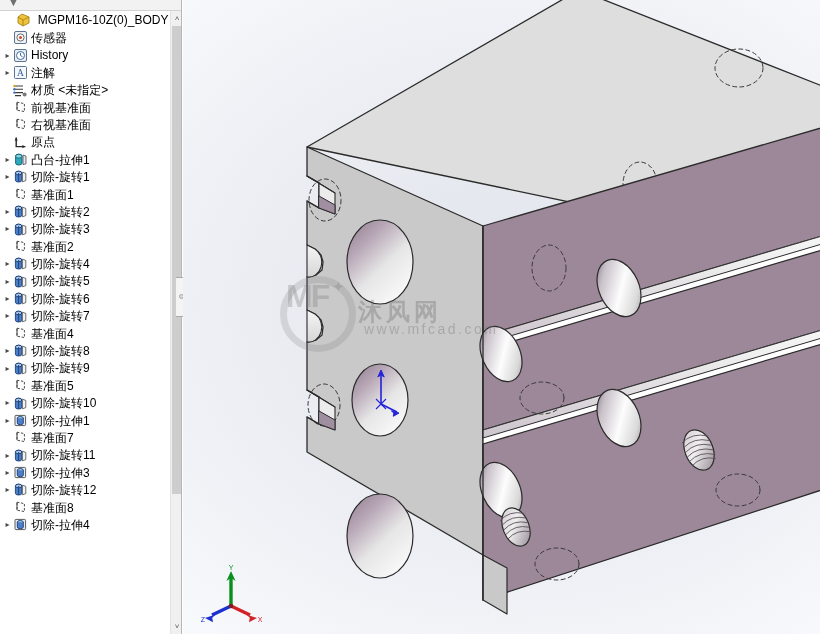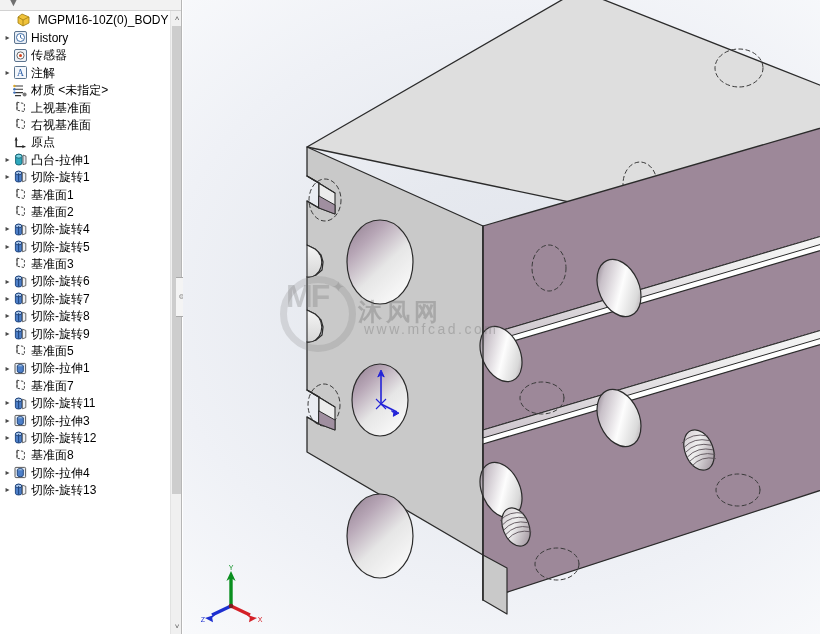--- a/index.html
+++ b/index.html
@@ -140,45 +140,45 @@
         <span class="ico">
           <svg width="15" height="15" viewBox="0 0 15 15">
             <path d="M2 5 L6 2 L13 5 L13 11 L7 14 L2 11 Z" fill="#f0c23a" stroke="#a07c10" stroke-width="0.8"></path>
             <path d="M2 5 L7 8 L13 5" fill="none" stroke="#a07c10" stroke-width="0.8"></path>
             <path d="M7 8 L7 14" fill="none" stroke="#a07c10" stroke-width="0.8"></path>
           </svg>
         </span>
         <span class="lbl">MGPM16-10Z(0)_BODY  (默认&lt;&lt;默</span>
       </div>
       <div id="tree-rows">
+          <div class="row"><span class="expander none">▸</span><span class="ico"><svg width="15" height="15" viewBox="0 0 15 15">
+                <rect x="1.5" y="1.5" width="12" height="12" rx="1.5" fill="#eef2f7" stroke="#5b748f" stroke-width="1"></rect>
+                <circle cx="7.5" cy="7.5" r="3.6" fill="#fdfdfd" stroke="#6a6a6a" stroke-width="1"></circle>
+                <circle cx="7.5" cy="7.5" r="1.5" fill="#d4451f"></circle>
+              </svg></span><span class="lbl">传感器</span></div>
           <div class="row"><span class="expander">▸</span><span class="ico"><svg width="15" height="15" viewBox="0 0 15 15">
                 <rect x="1.5" y="1.5" width="12" height="12" rx="1.5" fill="#e9eef5" stroke="#5b748f" stroke-width="1"></rect>
                 <circle cx="7.5" cy="7.5" r="4" fill="#fff" stroke="#3f6ea8" stroke-width="1"></circle>
                 <path d="M7.5,4.8 L7.5,7.5 L9.6,8.8" stroke="#3f6ea8" stroke-width="1" fill="none"></path>
               </svg></span><span class="lbl">History</span></div>
-          <div class="row"><span class="expander none">▸</span><span class="ico"><svg width="15" height="15" viewBox="0 0 15 15">
-                <rect x="1.5" y="1.5" width="12" height="12" rx="1.5" fill="#eef2f7" stroke="#5b748f" stroke-width="1"></rect>
-                <circle cx="7.5" cy="7.5" r="3.6" fill="#fdfdfd" stroke="#6a6a6a" stroke-width="1"></circle>
-                <circle cx="7.5" cy="7.5" r="1.5" fill="#d4451f"></circle>
-              </svg></span><span class="lbl">传感器</span></div>
           <div class="row"><span class="expander">▸</span><span class="ico"><svg width="15" height="15" viewBox="0 0 15 15">
                 <rect x="1.5" y="1.5" width="12" height="12" rx="1" fill="#f4f7fb" stroke="#5b748f" stroke-width="1"></rect>
                 <text x="7.5" y="11.2" font-size="9.5" fill="#2c5fa8" text-anchor="middle" font-family="Liberation Serif, serif">A</text>
               </svg></span><span class="lbl">注解</span></div>
           <div class="row"><span class="expander none">▸</span><span class="ico"><svg width="15" height="15" viewBox="0 0 15 15">
                 <path d="M2,3 h8 M2,6.3 h8 M2,9.6 h8 M2,12.6 h6" stroke="#3a3a3a" stroke-width="1.1"></path>
                 <circle cx="1.4" cy="3" r="1.2" fill="#d9a82a"></circle>
                 <circle cx="1.4" cy="6.3" r="1.2" fill="#3d6fb8"></circle>
                 <circle cx="1.4" cy="9.6" r="1.2" fill="#3d6fb8"></circle>
                 <circle cx="11.6" cy="11.6" r="2" fill="#7a7a7a"></circle>
               </svg></span><span class="lbl">材质 &lt;未指定&gt;</span></div>
           <div class="row"><span class="expander none">▸</span><span class="ico"><svg width="15" height="15" viewBox="0 0 15 15">
                 <path d="M4,2.2 L11.4,3.6 L11.4,11.6 L4,10.2 Z" fill="#fdfdfd" stroke="#4a4a4a" stroke-width="1" stroke-dasharray="2.4,1.6"></path>
                 <path d="M4,2.2 L4,10.2" stroke="#4a4a4a" stroke-width="1"></path>
-              </svg></span><span class="lbl">上视基准面</span></div>
+              </svg></span><span class="lbl">前视基准面</span></div>
           <div class="row"><span class="expander none">▸</span><span class="ico"><svg width="15" height="15" viewBox="0 0 15 15">
                 <path d="M4,2.2 L11.4,3.6 L11.4,11.6 L4,10.2 Z" fill="#fdfdfd" stroke="#4a4a4a" stroke-width="1" stroke-dasharray="2.4,1.6"></path>
                 <path d="M4,2.2 L4,10.2" stroke="#4a4a4a" stroke-width="1"></path>
               </svg></span><span class="lbl">右视基准面</span></div>
           <div class="row"><span class="expander none">▸</span><span class="ico"><svg width="15" height="15" viewBox="0 0 15 15">
                 <path d="M3.2,2.4 L3.2,11.6 L12.4,11.6" stroke="#2a2a2a" stroke-width="1.4" fill="none"></path>
                 <path d="M3.2,2.4 l-1.6,3 h3.2 Z" fill="#2a2a2a"></path>
                 <path d="M12.4,11.6 l-3,-1.6 v3.2 Z" fill="#2a2a2a"></path>
               </svg></span><span class="lbl">原点</span></div>
           <div class="row"><span class="expander">▸</span><span class="ico"><svg width="15" height="15" viewBox="0 0 15 15">
@@ -189,68 +189,86 @@
           <div class="row"><span class="expander">▸</span><span class="ico"><svg width="15" height="15" viewBox="0 0 15 15">
                 <path d="M2.4,4 A3.2,1.8 0 0 1 8.8,4 L8.8,11.2 A3.2,1.8 0 0 1 2.4,11.2 Z" fill="#4d7fc8" stroke="#1b3f77" stroke-width="0.9"></path>
                 <ellipse cx="5.6" cy="4" rx="3.2" ry="1.8" fill="#a9c6ea" stroke="#1b3f77" stroke-width="0.9"></ellipse>
                 <path d="M5.6,4 L5.6,12.6" stroke="#1b3f77" stroke-width="0.9"></path>
                 <path d="M9.4,3.2 L12.8,4.4 L12.8,11.6 L9.4,12.8 Z" fill="#eef2f7" stroke="#4a4a4a" stroke-width="0.8"></path>
               </svg></span><span class="lbl">切除-旋转1</span></div>
           <div class="row"><span class="expander none">▸</span><span class="ico"><svg width="15" height="15" viewBox="0 0 15 15">
                 <path d="M4,2.2 L11.4,3.6 L11.4,11.6 L4,10.2 Z" fill="#fdfdfd" stroke="#4a4a4a" stroke-width="1" stroke-dasharray="2.4,1.6"></path>
                 <path d="M4,2.2 L4,10.2" stroke="#4a4a4a" stroke-width="1"></path>
               </svg></span><span class="lbl">基准面1</span></div>
+          <div class="row"><span class="expander">▸</span><span class="ico"><svg width="15" height="15" viewBox="0 0 15 15">
+                <path d="M2.4,4 A3.2,1.8 0 0 1 8.8,4 L8.8,11.2 A3.2,1.8 0 0 1 2.4,11.2 Z" fill="#4d7fc8" stroke="#1b3f77" stroke-width="0.9"></path>
+                <ellipse cx="5.6" cy="4" rx="3.2" ry="1.8" fill="#a9c6ea" stroke="#1b3f77" stroke-width="0.9"></ellipse>
+                <path d="M5.6,4 L5.6,12.6" stroke="#1b3f77" stroke-width="0.9"></path>
+                <path d="M9.4,3.2 L12.8,4.4 L12.8,11.6 L9.4,12.8 Z" fill="#eef2f7" stroke="#4a4a4a" stroke-width="0.8"></path>
+              </svg></span><span class="lbl">切除-旋转2</span></div>
+          <div class="row"><span class="expander">▸</span><span class="ico"><svg width="15" height="15" viewBox="0 0 15 15">
+                <path d="M2.4,4 A3.2,1.8 0 0 1 8.8,4 L8.8,11.2 A3.2,1.8 0 0 1 2.4,11.2 Z" fill="#4d7fc8" stroke="#1b3f77" stroke-width="0.9"></path>
+                <ellipse cx="5.6" cy="4" rx="3.2" ry="1.8" fill="#a9c6ea" stroke="#1b3f77" stroke-width="0.9"></ellipse>
+                <path d="M5.6,4 L5.6,12.6" stroke="#1b3f77" stroke-width="0.9"></path>
+                <path d="M9.4,3.2 L12.8,4.4 L12.8,11.6 L9.4,12.8 Z" fill="#eef2f7" stroke="#4a4a4a" stroke-width="0.8"></path>
+              </svg></span><span class="lbl">切除-旋转3</span></div>
           <div class="row"><span class="expander none">▸</span><span class="ico"><svg width="15" height="15" viewBox="0 0 15 15">
                 <path d="M4,2.2 L11.4,3.6 L11.4,11.6 L4,10.2 Z" fill="#fdfdfd" stroke="#4a4a4a" stroke-width="1" stroke-dasharray="2.4,1.6"></path>
                 <path d="M4,2.2 L4,10.2" stroke="#4a4a4a" stroke-width="1"></path>
               </svg></span><span class="lbl">基准面2</span></div>
           <div class="row"><span class="expander">▸</span><span class="ico"><svg width="15" height="15" viewBox="0 0 15 15">
                 <path d="M2.4,4 A3.2,1.8 0 0 1 8.8,4 L8.8,11.2 A3.2,1.8 0 0 1 2.4,11.2 Z" fill="#4d7fc8" stroke="#1b3f77" stroke-width="0.9"></path>
                 <ellipse cx="5.6" cy="4" rx="3.2" ry="1.8" fill="#a9c6ea" stroke="#1b3f77" stroke-width="0.9"></ellipse>
                 <path d="M5.6,4 L5.6,12.6" stroke="#1b3f77" stroke-width="0.9"></path>
                 <path d="M9.4,3.2 L12.8,4.4 L12.8,11.6 L9.4,12.8 Z" fill="#eef2f7" stroke="#4a4a4a" stroke-width="0.8"></path>
               </svg></span><span class="lbl">切除-旋转4</span></div>
           <div class="row"><span class="expander">▸</span><span class="ico"><svg width="15" height="15" viewBox="0 0 15 15">
                 <path d="M2.4,4 A3.2,1.8 0 0 1 8.8,4 L8.8,11.2 A3.2,1.8 0 0 1 2.4,11.2 Z" fill="#4d7fc8" stroke="#1b3f77" stroke-width="0.9"></path>
                 <ellipse cx="5.6" cy="4" rx="3.2" ry="1.8" fill="#a9c6ea" stroke="#1b3f77" stroke-width="0.9"></ellipse>
                 <path d="M5.6,4 L5.6,12.6" stroke="#1b3f77" stroke-width="0.9"></path>
                 <path d="M9.4,3.2 L12.8,4.4 L12.8,11.6 L9.4,12.8 Z" fill="#eef2f7" stroke="#4a4a4a" stroke-width="0.8"></path>
               </svg></span><span class="lbl">切除-旋转5</span></div>
-          <div class="row"><span class="expander none">▸</span><span class="ico"><svg width="15" height="15" viewBox="0 0 15 15">
-                <path d="M4,2.2 L11.4,3.6 L11.4,11.6 L4,10.2 Z" fill="#fdfdfd" stroke="#4a4a4a" stroke-width="1" stroke-dasharray="2.4,1.6"></path>
-                <path d="M4,2.2 L4,10.2" stroke="#4a4a4a" stroke-width="1"></path>
-              </svg></span><span class="lbl">基准面3</span></div>
           <div class="row"><span class="expander">▸</span><span class="ico"><svg width="15" height="15" viewBox="0 0 15 15">
                 <path d="M2.4,4 A3.2,1.8 0 0 1 8.8,4 L8.8,11.2 A3.2,1.8 0 0 1 2.4,11.2 Z" fill="#4d7fc8" stroke="#1b3f77" stroke-width="0.9"></path>
                 <ellipse cx="5.6" cy="4" rx="3.2" ry="1.8" fill="#a9c6ea" stroke="#1b3f77" stroke-width="0.9"></ellipse>
                 <path d="M5.6,4 L5.6,12.6" stroke="#1b3f77" stroke-width="0.9"></path>
                 <path d="M9.4,3.2 L12.8,4.4 L12.8,11.6 L9.4,12.8 Z" fill="#eef2f7" stroke="#4a4a4a" stroke-width="0.8"></path>
               </svg></span><span class="lbl">切除-旋转6</span></div>
           <div class="row"><span class="expander">▸</span><span class="ico"><svg width="15" height="15" viewBox="0 0 15 15">
                 <path d="M2.4,4 A3.2,1.8 0 0 1 8.8,4 L8.8,11.2 A3.2,1.8 0 0 1 2.4,11.2 Z" fill="#4d7fc8" stroke="#1b3f77" stroke-width="0.9"></path>
                 <ellipse cx="5.6" cy="4" rx="3.2" ry="1.8" fill="#a9c6ea" stroke="#1b3f77" stroke-width="0.9"></ellipse>
                 <path d="M5.6,4 L5.6,12.6" stroke="#1b3f77" stroke-width="0.9"></path>
                 <path d="M9.4,3.2 L12.8,4.4 L12.8,11.6 L9.4,12.8 Z" fill="#eef2f7" stroke="#4a4a4a" stroke-width="0.8"></path>
               </svg></span><span class="lbl">切除-旋转7</span></div>
+          <div class="row"><span class="expander none">▸</span><span class="ico"><svg width="15" height="15" viewBox="0 0 15 15">
+                <path d="M4,2.2 L11.4,3.6 L11.4,11.6 L4,10.2 Z" fill="#fdfdfd" stroke="#4a4a4a" stroke-width="1" stroke-dasharray="2.4,1.6"></path>
+                <path d="M4,2.2 L4,10.2" stroke="#4a4a4a" stroke-width="1"></path>
+              </svg></span><span class="lbl">基准面4</span></div>
           <div class="row"><span class="expander">▸</span><span class="ico"><svg width="15" height="15" viewBox="0 0 15 15">
                 <path d="M2.4,4 A3.2,1.8 0 0 1 8.8,4 L8.8,11.2 A3.2,1.8 0 0 1 2.4,11.2 Z" fill="#4d7fc8" stroke="#1b3f77" stroke-width="0.9"></path>
                 <ellipse cx="5.6" cy="4" rx="3.2" ry="1.8" fill="#a9c6ea" stroke="#1b3f77" stroke-width="0.9"></ellipse>
                 <path d="M5.6,4 L5.6,12.6" stroke="#1b3f77" stroke-width="0.9"></path>
                 <path d="M9.4,3.2 L12.8,4.4 L12.8,11.6 L9.4,12.8 Z" fill="#eef2f7" stroke="#4a4a4a" stroke-width="0.8"></path>
               </svg></span><span class="lbl">切除-旋转8</span></div>
           <div class="row"><span class="expander">▸</span><span class="ico"><svg width="15" height="15" viewBox="0 0 15 15">
                 <path d="M2.4,4 A3.2,1.8 0 0 1 8.8,4 L8.8,11.2 A3.2,1.8 0 0 1 2.4,11.2 Z" fill="#4d7fc8" stroke="#1b3f77" stroke-width="0.9"></path>
                 <ellipse cx="5.6" cy="4" rx="3.2" ry="1.8" fill="#a9c6ea" stroke="#1b3f77" stroke-width="0.9"></ellipse>
                 <path d="M5.6,4 L5.6,12.6" stroke="#1b3f77" stroke-width="0.9"></path>
                 <path d="M9.4,3.2 L12.8,4.4 L12.8,11.6 L9.4,12.8 Z" fill="#eef2f7" stroke="#4a4a4a" stroke-width="0.8"></path>
               </svg></span><span class="lbl">切除-旋转9</span></div>
           <div class="row"><span class="expander none">▸</span><span class="ico"><svg width="15" height="15" viewBox="0 0 15 15">
                 <path d="M4,2.2 L11.4,3.6 L11.4,11.6 L4,10.2 Z" fill="#fdfdfd" stroke="#4a4a4a" stroke-width="1" stroke-dasharray="2.4,1.6"></path>
                 <path d="M4,2.2 L4,10.2" stroke="#4a4a4a" stroke-width="1"></path>
               </svg></span><span class="lbl">基准面5</span></div>
+          <div class="row"><span class="expander">▸</span><span class="ico"><svg width="15" height="15" viewBox="0 0 15 15">
+                <path d="M2.4,4 A3.2,1.8 0 0 1 8.8,4 L8.8,11.2 A3.2,1.8 0 0 1 2.4,11.2 Z" fill="#4d7fc8" stroke="#1b3f77" stroke-width="0.9"></path>
+                <ellipse cx="5.6" cy="4" rx="3.2" ry="1.8" fill="#a9c6ea" stroke="#1b3f77" stroke-width="0.9"></ellipse>
+                <path d="M5.6,4 L5.6,12.6" stroke="#1b3f77" stroke-width="0.9"></path>
+                <path d="M9.4,3.2 L12.8,4.4 L12.8,11.6 L9.4,12.8 Z" fill="#eef2f7" stroke="#4a4a4a" stroke-width="0.8"></path>
+              </svg></span><span class="lbl">切除-旋转10</span></div>
           <div class="row"><span class="expander">▸</span><span class="ico"><svg width="15" height="15" viewBox="0 0 15 15">
                 <rect x="2" y="2.4" width="10.6" height="10.2" rx="1" fill="#e6ecf3" stroke="#4a4a4a" stroke-width="0.9"></rect>
                 <ellipse cx="7.3" cy="5.2" rx="3" ry="1.7" fill="#9fc0e4" stroke="#1b3f77" stroke-width="0.9"></ellipse>
                 <path d="M4.3,5.2 L4.3,10 A3,1.7 0 0 0 10.3,10 L10.3,5.2" fill="#4d7fc8" stroke="#1b3f77" stroke-width="0.9"></path>
               </svg></span><span class="lbl">切除-拉伸1</span></div>
           <div class="row"><span class="expander none">▸</span><span class="ico"><svg width="15" height="15" viewBox="0 0 15 15">
                 <path d="M4,2.2 L11.4,3.6 L11.4,11.6 L4,10.2 Z" fill="#fdfdfd" stroke="#4a4a4a" stroke-width="1" stroke-dasharray="2.4,1.6"></path>
                 <path d="M4,2.2 L4,10.2" stroke="#4a4a4a" stroke-width="1"></path>
               </svg></span><span class="lbl">基准面7</span></div>
           <div class="row"><span class="expander">▸</span><span class="ico"><svg width="15" height="15" viewBox="0 0 15 15">
@@ -272,26 +290,20 @@
               </svg></span><span class="lbl">切除-旋转12</span></div>
           <div class="row"><span class="expander none">▸</span><span class="ico"><svg width="15" height="15" viewBox="0 0 15 15">
                 <path d="M4,2.2 L11.4,3.6 L11.4,11.6 L4,10.2 Z" fill="#fdfdfd" stroke="#4a4a4a" stroke-width="1" stroke-dasharray="2.4,1.6"></path>
                 <path d="M4,2.2 L4,10.2" stroke="#4a4a4a" stroke-width="1"></path>
               </svg></span><span class="lbl">基准面8</span></div>
           <div class="row"><span class="expander">▸</span><span class="ico"><svg width="15" height="15" viewBox="0 0 15 15">
                 <rect x="2" y="2.4" width="10.6" height="10.2" rx="1" fill="#e6ecf3" stroke="#4a4a4a" stroke-width="0.9"></rect>
                 <ellipse cx="7.3" cy="5.2" rx="3" ry="1.7" fill="#9fc0e4" stroke="#1b3f77" stroke-width="0.9"></ellipse>
                 <path d="M4.3,5.2 L4.3,10 A3,1.7 0 0 0 10.3,10 L10.3,5.2" fill="#4d7fc8" stroke="#1b3f77" stroke-width="0.9"></path>
               </svg></span><span class="lbl">切除-拉伸4</span></div>
-          <div class="row"><span class="expander">▸</span><span class="ico"><svg width="15" height="15" viewBox="0 0 15 15">
-                <path d="M2.4,4 A3.2,1.8 0 0 1 8.8,4 L8.8,11.2 A3.2,1.8 0 0 1 2.4,11.2 Z" fill="#4d7fc8" stroke="#1b3f77" stroke-width="0.9"></path>
-                <ellipse cx="5.6" cy="4" rx="3.2" ry="1.8" fill="#a9c6ea" stroke="#1b3f77" stroke-width="0.9"></ellipse>
-                <path d="M5.6,4 L5.6,12.6" stroke="#1b3f77" stroke-width="0.9"></path>
-                <path d="M9.4,3.2 L12.8,4.4 L12.8,11.6 L9.4,12.8 Z" fill="#eef2f7" stroke="#4a4a4a" stroke-width="0.8"></path>
-              </svg></span><span class="lbl">切除-旋转13</span></div>
         </div>
     </div>
 
     <div id="tree-vscroll">
       <div id="vs-up">˄</div>
       <div id="vs-thumb"></div>
       <div id="vs-dn">˅</div>
     </div>
   </div>
 

